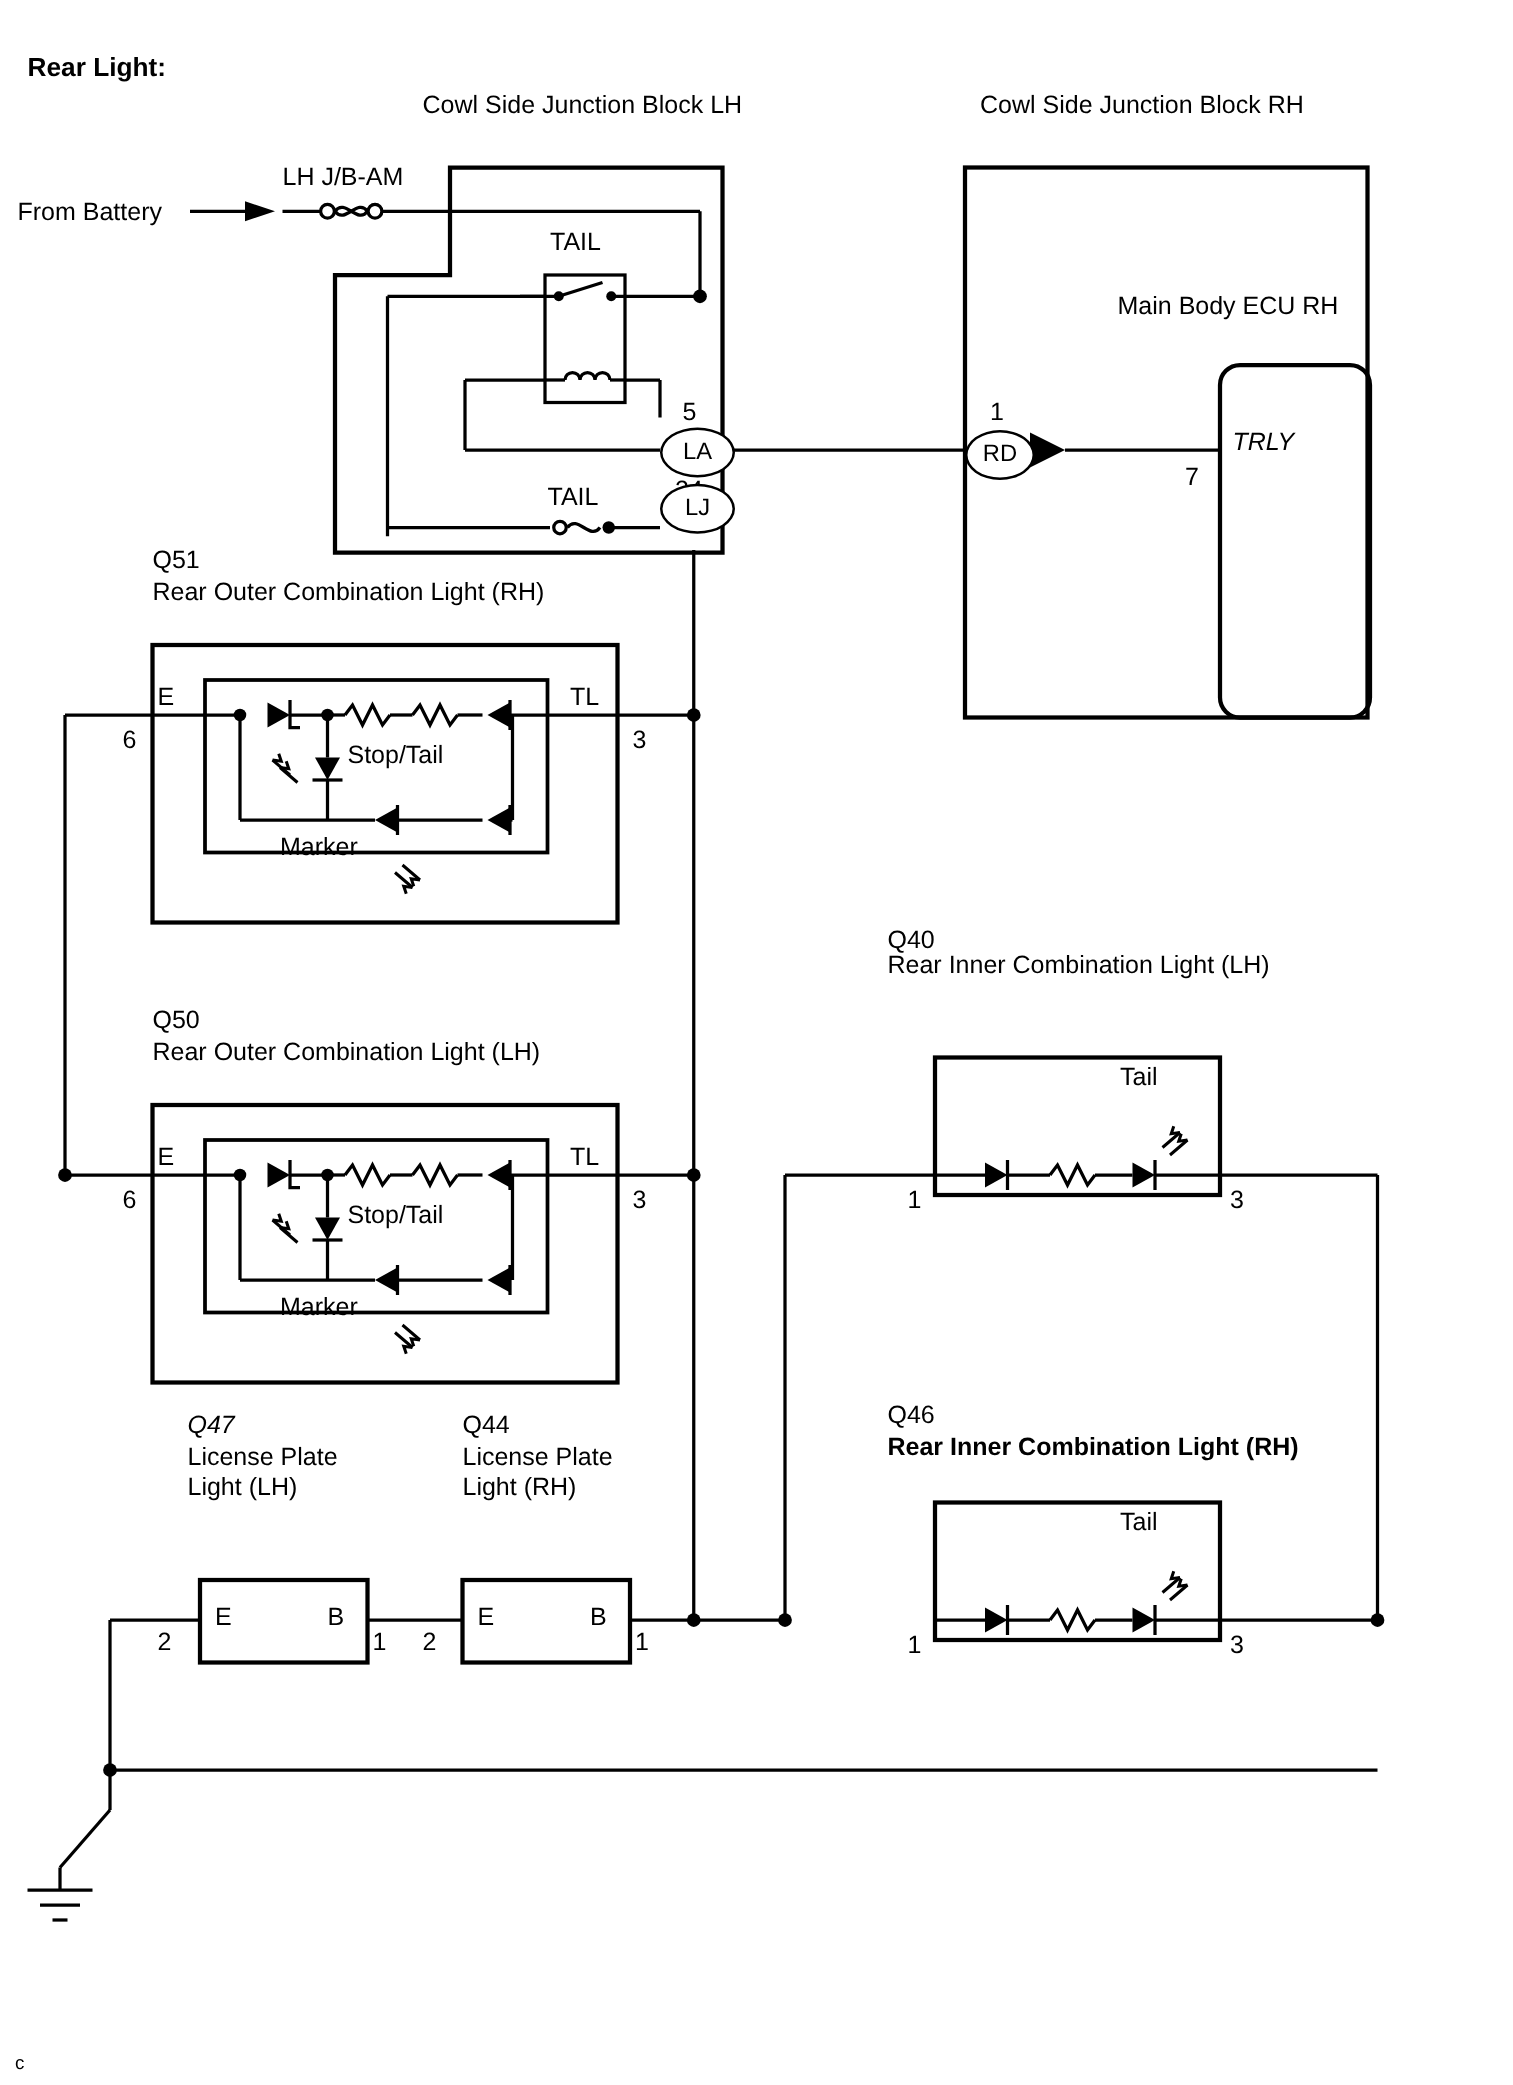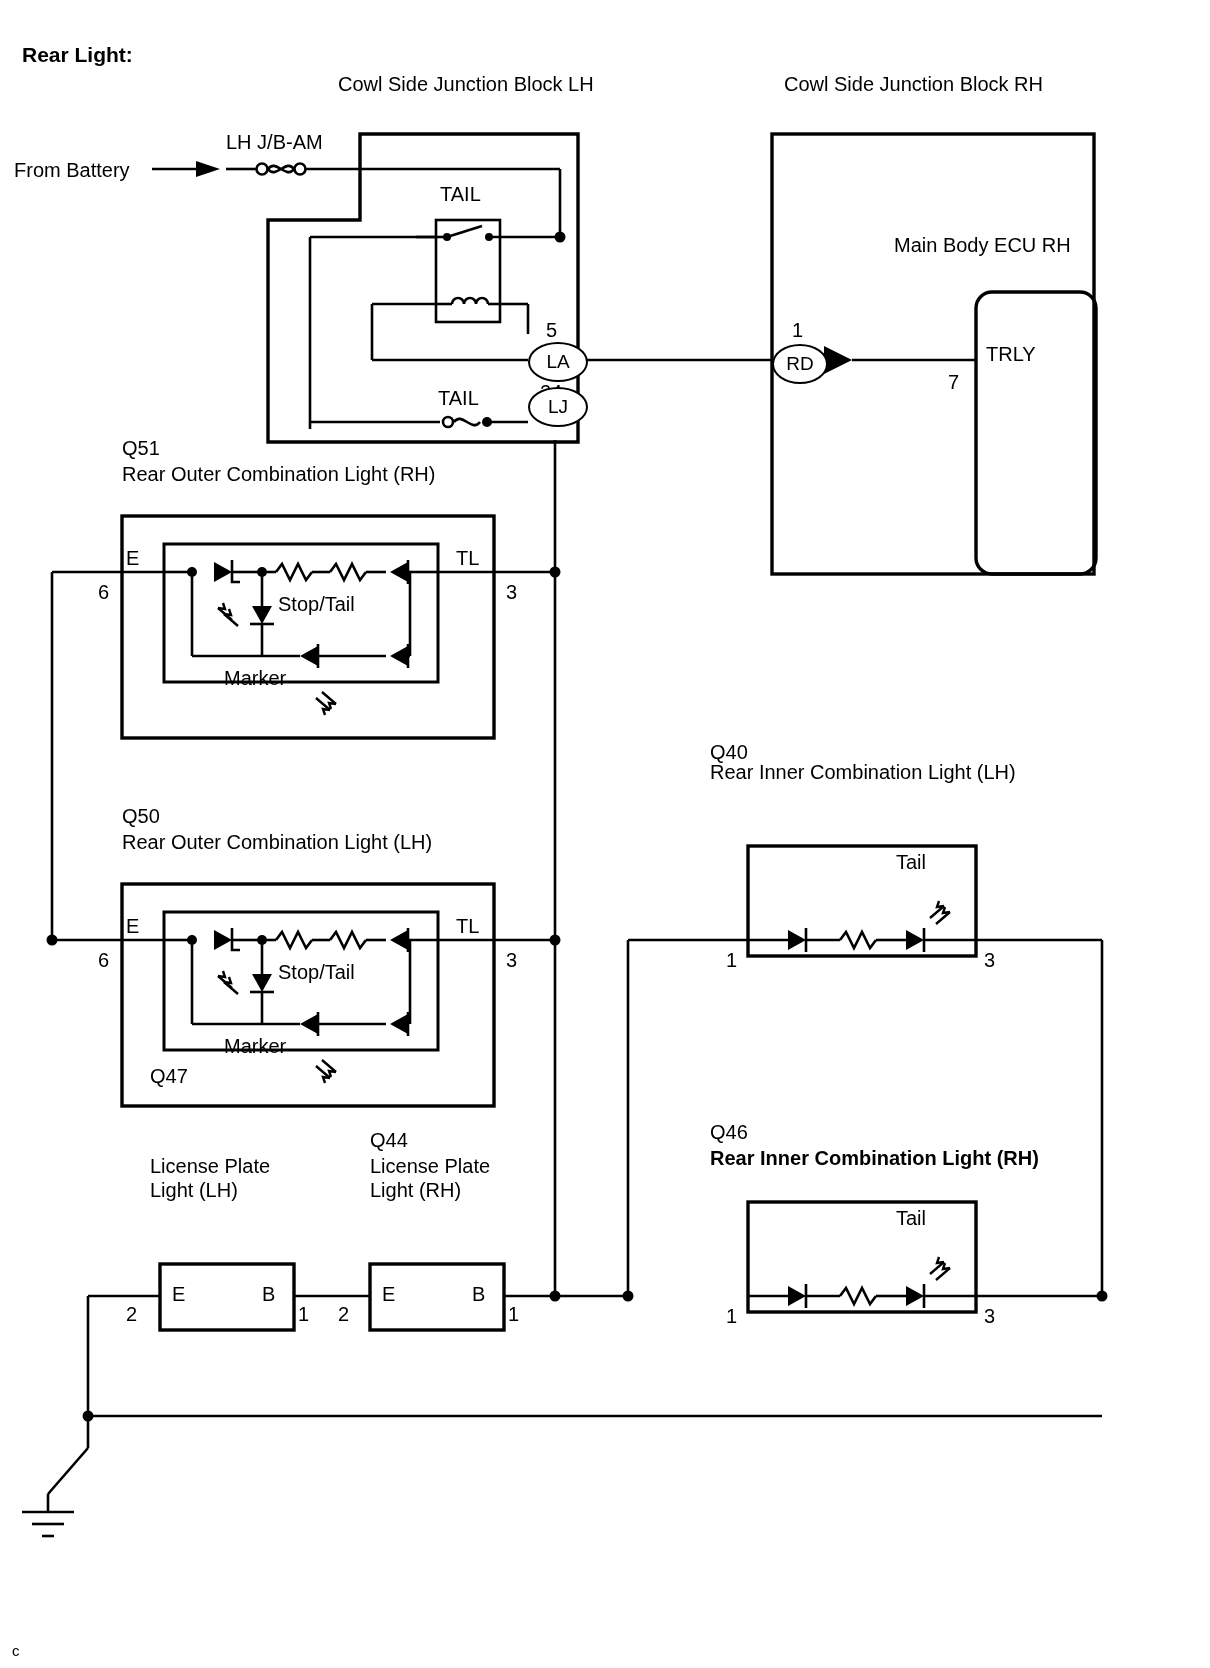--- a/index.html
+++ b/index.html
@@ -278,21 +278,21 @@
   <div class="term" style="left:528px; top:363px; width:56px; height:36px;">
     <span>LJ</span>
   </div>
 
   <div class="lbl" style="left:792px; top:294px;">1</div>
   <div class="term" style="left:772px; top:320px; width:52px; height:36px;">
     <span>RD</span>
   </div>
 
   <div class="lbl" style="left:894px; top:209px;">Main Body ECU RH</div>
-  <div class="lbl" style="left:986px; top:318px;">TRLY</div>
+  <div class="lbl" style="left:986px; top:318px;font-style:italic;">TRLY</div>
   <div class="lbl" style="left:948px; top:346px;">7</div>
 
   <div class="lbl" style="left:122px; top:412px;">Q51</div>
   <div class="lbl" style="left:122px; top:438px;">Rear Outer Combination Light (RH)</div>
   <div class="lbl" style="left:126px; top:522px;">E</div>
   <div class="lbl" style="left:98px; top:556px;">6</div>
   <div class="lbl" style="left:456px; top:522px;">TL</div>
   <div class="lbl" style="left:506px; top:556px;">3</div>
   <div class="lbl" style="left:278px; top:568px;">Stop/Tail</div>
   <div class="lbl" style="left:224px; top:642px;">Marker</div>
@@ -311,21 +311,21 @@
   <div class="lbl" style="left:896px; top:826px;">Tail</div>
   <div class="lbl" style="left:726px; top:924px;">1</div>
   <div class="lbl" style="left:984px; top:924px;">3</div>
 
   <div class="lbl" style="left:710px; top:1096px;">Q46</div>
   <div class="lbl" style="left:710px; top:1122px;font-weight:bold;">Rear Inner Combination Light (RH)</div>
   <div class="lbl" style="left:896px; top:1182px;">Tail</div>
   <div class="lbl" style="left:726px; top:1280px;">1</div>
   <div class="lbl" style="left:984px; top:1280px;">3</div>
 
-  <div class="lbl" style="left:150px; top:1040px;">Q47</div>
+  <div class="lbl" style="left:150px; top:1104px;font-style:italic;">Q47</div>
   <div class="lbl" style="left:150px; top:1130px;">License Plate
 Light (LH)</div>
   <div class="lbl" style="left:172px; top:1258px;">E</div>
   <div class="lbl" style="left:126px; top:1278px;">2</div>
   <div class="lbl" style="left:262px; top:1258px;">B</div>
   <div class="lbl" style="left:298px; top:1278px;">1</div>
 
   <div class="lbl" style="left:370px; top:1104px;">Q44</div>
   <div class="lbl" style="left:370px; top:1130px;">License Plate
 Light (RH)</div>

